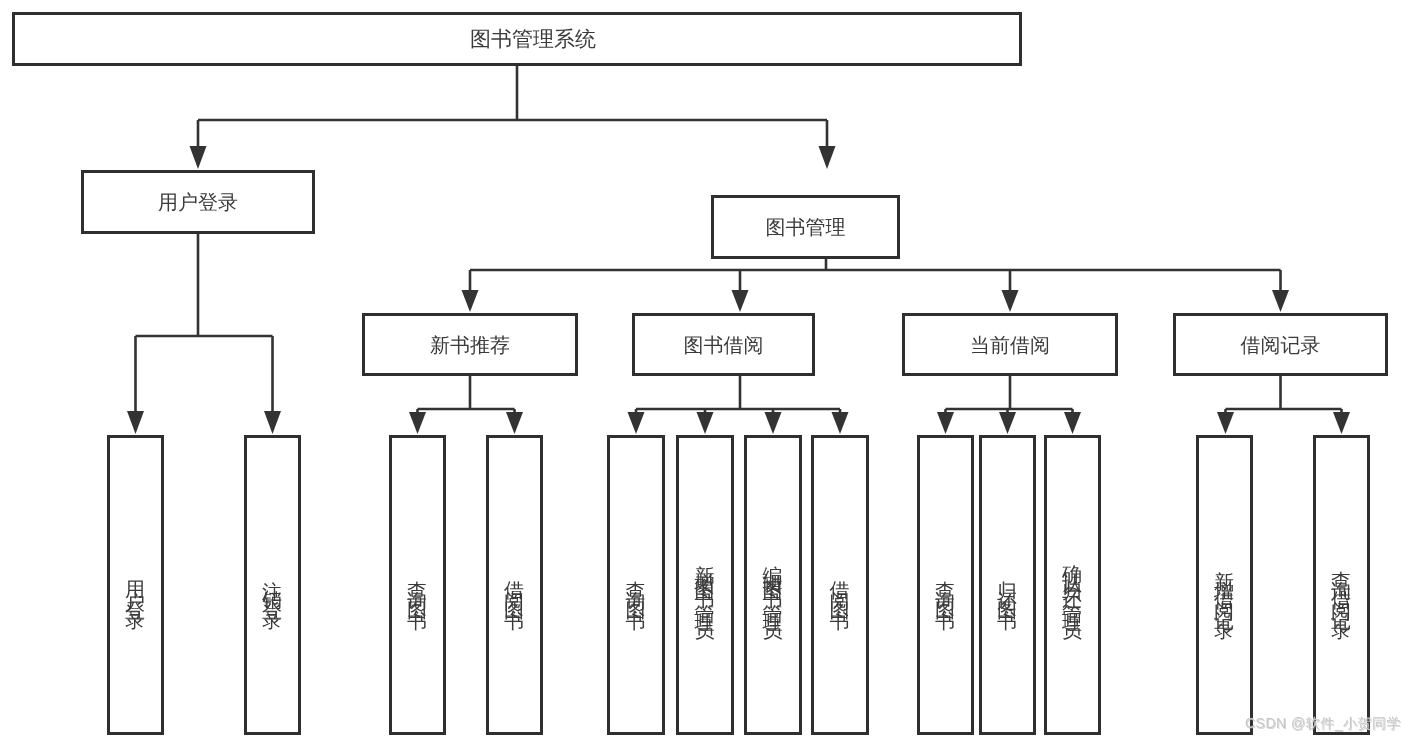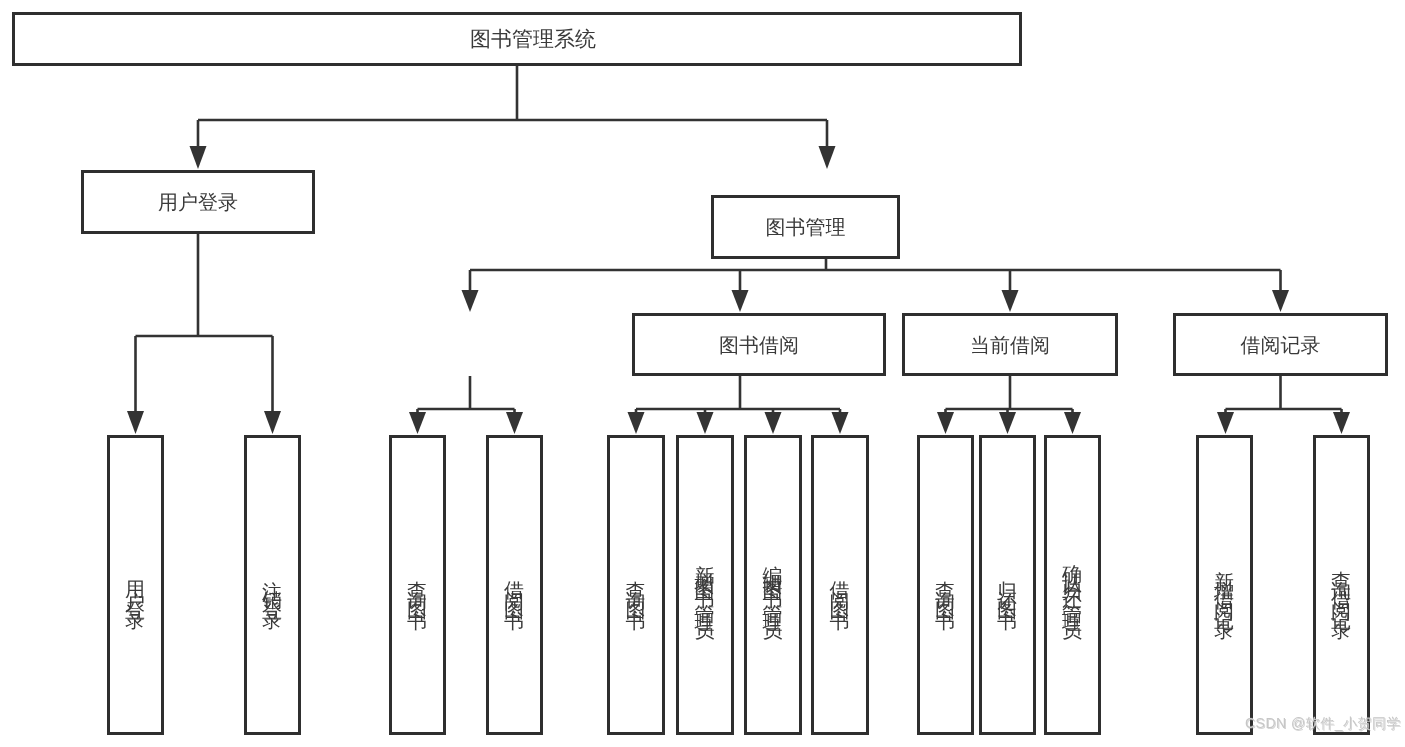--- a/index.html
+++ b/index.html
@@ -119,21 +119,24 @@
     <span>图书管理系统</span>
   </div>
 
   <div class="node" style="left:81px; top:170px; width:234px; height:64px;">
     <span>用户登录</span>
   </div>
   <div class="node" style="left:711px; top:170px; width:189px; height:64px;margin-top:25px;">
     <span>图书管理</span>
   </div>
 
-  <div class="node" style="left:632px; top:313px; width:254px; height:63px;">
+  <div class="node" style="left:362px; top:313px; width:216px; height:63px;">
+    <span>新书推荐</span>
+  </div>
+  <div class="node" style="left:632px; top:313px; width:183px; height:63px;">
     <span>图书借阅</span>
   </div>
   <div class="node" style="left:1173px; top:313px; width:215px; height:63px;">
     <span>借阅记录</span>
   </div>
   <div class="node" style="left:902px; top:313px; width:216px; height:63px;">
     <span>当前借阅</span>
   </div>
 
   <div class="node vert" style="left:107px; top:435px; width:57px; height:300px;">

